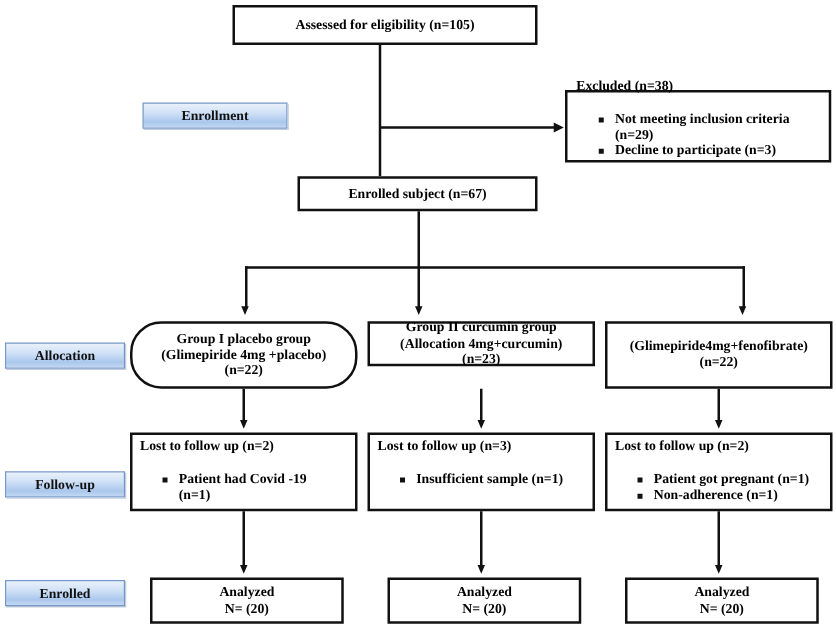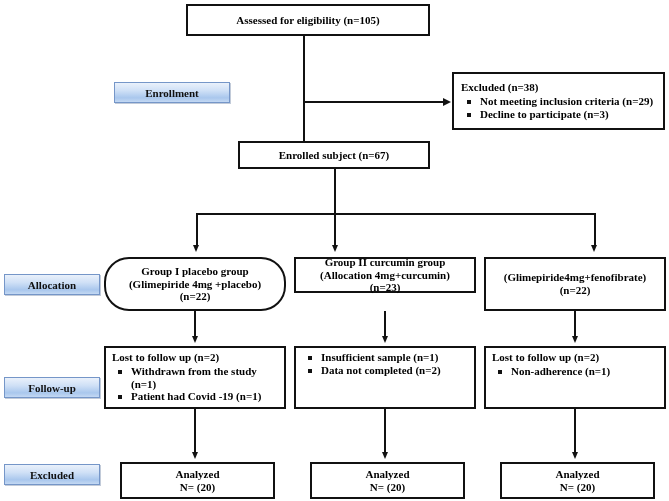--- a/index.html
+++ b/index.html
@@ -38,21 +38,21 @@
   .center { text-align: center; }
 
   
   .node-title {
     text-align: left;
     padding-left: 4px;
     margin-bottom: 1px;
   }
   ul.bullets {
     list-style: none;
-    margin: 0;
+    margin: 12px;
     padding: 0 0 0 8px;
   }
   ul.bullets li {
     position: relative;
     padding-left: 15px;
     margin: 0 0 0 0;
     text-align: left;
     line-height: 1.16;
   }
   ul.bullets li::before {
@@ -190,50 +190,50 @@
   <div class="vline" style="left:574px; top:311px; width:2px; height:27px;"></div>
   <div class="arrow-down slim" style="left:571.5px; top:336px;"></div>
 
   <div class="stage-label" style="left:4px; top:377px; width:96px; height:21px;">
     <span>Follow-up</span>
   </div>
 
   <div class="node" style="left:104px; top:346px; width:182px; height:63px; padding:3px 2px; justify-content:flex-start;">
     <div class="node-title">Lost to follow up (n=2)</div>
     <ul class="bullets">
-      <li>Withdrawn from the study (n=1)</li>
       <li>Patient had Covid -19 (n=1)</li>
     </ul>
   </div>
 
   <div class="node" style="left:294px; top:346px; width:182px; height:63px; padding:3px 2px; justify-content:flex-start;">
+    <div class="node-title">Lost to follow up (n=3)</div>
     <ul class="bullets">
       <li>Insufficient sample (n=1)</li>
-      <li>Data not completed (n=2)</li>
     </ul>
   </div>
 
   <div class="node" style="left:484px; top:346px; width:182px; height:63px; padding:3px 2px; justify-content:flex-start;">
     <div class="node-title">Lost to follow up (n=2)</div>
     <ul class="bullets">
+      <li>Patient got pregnant (n=1)</li>
       <li>Non-adherence (n=1)</li>
     </ul>
   </div>
 
   <div class="vline" style="left:194px; top:409px; width:2px; height:45px;"></div>
   <div class="arrow-down slim" style="left:191.5px; top:452px;"></div>
 
   <div class="vline" style="left:384px; top:409px; width:2px; height:45px;"></div>
   <div class="arrow-down slim" style="left:381.5px; top:452px;"></div>
 
   <div class="vline" style="left:574px; top:409px; width:2px; height:45px;"></div>
   <div class="arrow-down slim" style="left:571.5px; top:452px;"></div>
 
   <div class="stage-label" style="left:4px; top:464px; width:96px; height:21px;">
-    <span>Excluded</span>
+    <span>Enrolled</span>
   </div>
 
   <div class="node center" style="left:120px; top:462px; width:155px; height:37px;">
     <span class="line">Analyzed</span>
     <span class="line">N= (20)</span>
   </div>
 
   <div class="node center" style="left:310px; top:462px; width:155px; height:37px;">
     <span class="line">Analyzed</span>
     <span class="line">N= (20)</span>

